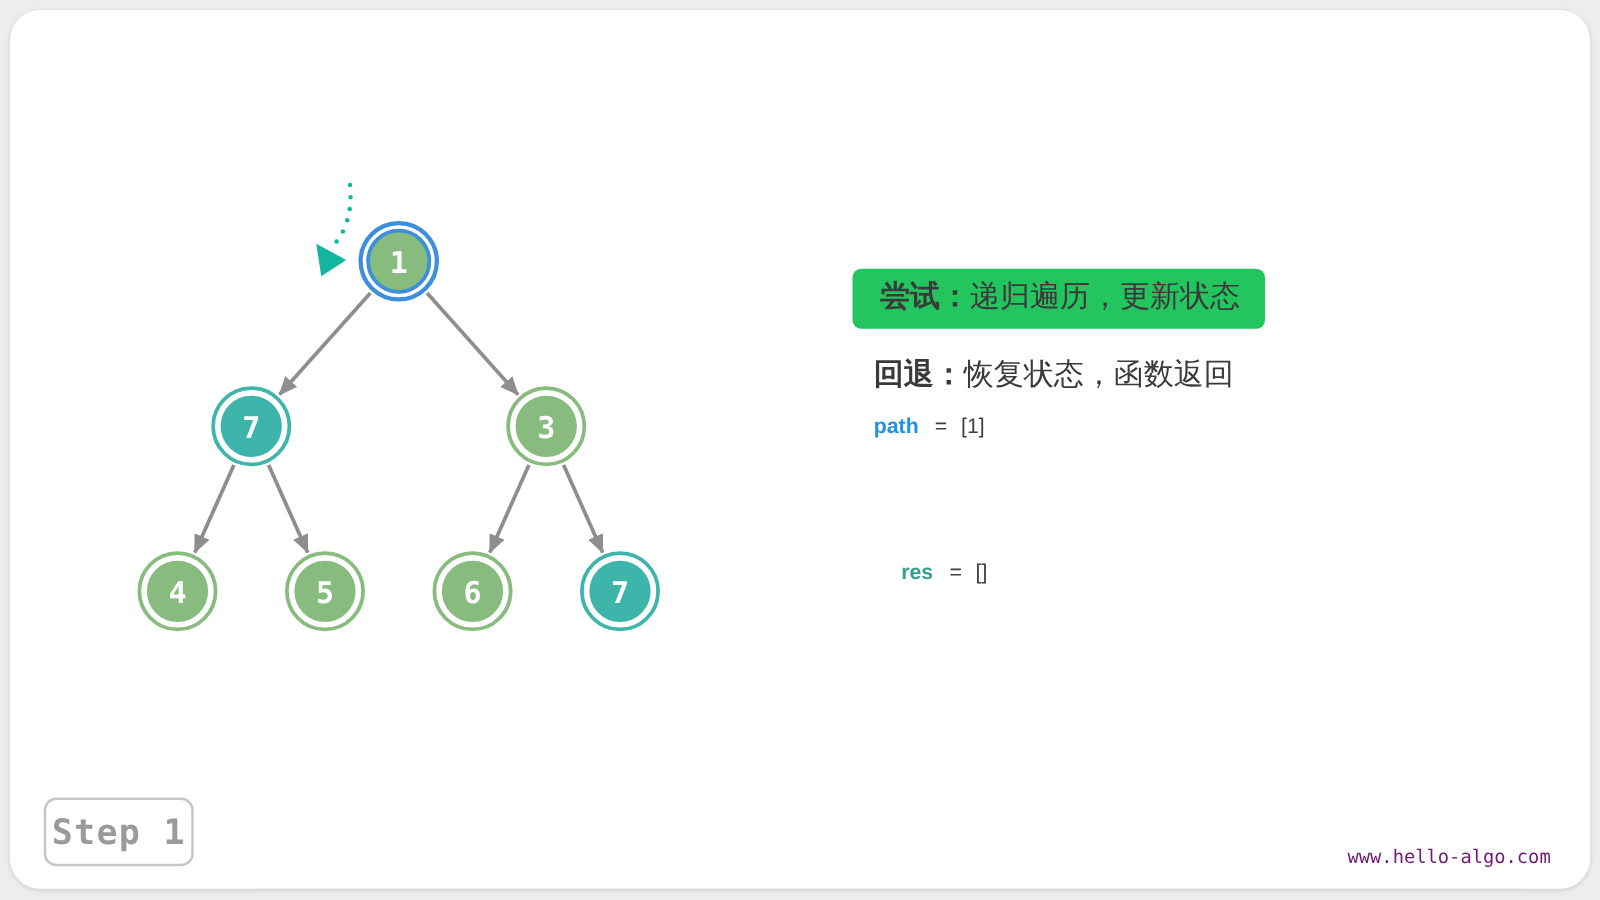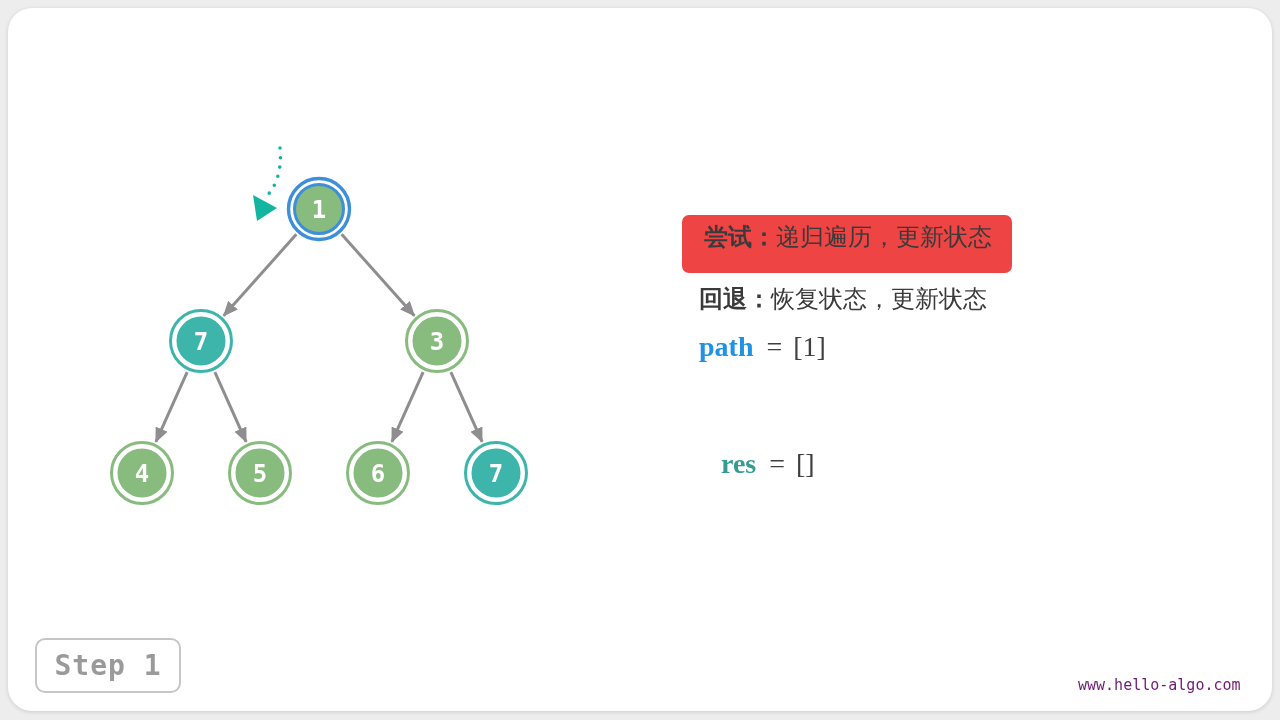--- a/index.html
+++ b/index.html
@@ -28,51 +28,51 @@
     font-weight: bold;
     font-size: 24px;
     fill: #ffffff;
   }
   
   .try-box {
     position: absolute;
     left: 682px; top: 215px;
     height: 44px;
     display: inline-flex; align-items: center;
-    padding: 0 20px 14px 22px;
-    background: #ef4444;
+    padding: 0 20px 4px 22px;
+    background: #22c55e;
     border-radius: 7px;
     z-index: 3;
   }
   .cn { font-size: 24px; color: #3a3a3a; white-space: nowrap; }
   .cn .lbl { font-weight: bold; }
   .backtrack-line {
     position: absolute;
     left: 699px; top: 283px;
     z-index: 3;
   }
   .code-line {
     position: absolute;
     z-index: 3;
-    font-family: Liberation Serif, serif;
-    font-size: 28px;
+    font-family: Liberation Sans, sans-serif;
+    font-size: 17px;
     color: #3f3f3f;
     white-space: nowrap;
   }
   .path-line { left: 699px; top: 331px; }
   .res-line  { left: 699px; top: 448px; }
   .var-name { font-weight: bold; }
   .path-line .var-name { color: var(--path-text, #2191e3); }
   .res-line  .var-name { color: var(--res-text, #369c90); margin-left: 22px; }
   .eq { margin: 0 11px 0 13px; }
   
   .step-box {
     position: absolute;
     left: 35px; top: 638px;
-    width: 146px; height: 55px;
+    width: 120px; height: 55px;
     box-sizing: border-box;
     background: #ffffff;
     border: 2px solid #c6c6c6;
     border-radius: 10px;
     display: flex; align-items: center; justify-content: center;
     z-index: 3;
   }
   .step-box span {
     font-family: "DejaVu Sans Mono", monospace;
     font-weight: bold;
@@ -153,21 +153,21 @@
   </svg>
 
   <div class="try-box">
     <span class="cn">
       <span class="lbl">尝试：</span><span>递归遍历，更新状态</span>
     </span>
   </div>
 
   <div class="backtrack-line">
     <span class="cn">
-      <span class="lbl">回退：</span><span>恢复状态，更新状态</span>
+      <span class="lbl">回退：</span><span>恢复状态，函数返回</span>
     </span>
   </div>
 
   <div class="code-line path-line">
     <span class="var-name">path</span><span class="eq">=</span><span>[1]</span>
   </div>
 
   <div class="code-line res-line">
     <span class="var-name">res</span><span class="eq">=</span><span>[]</span>
   </div>

